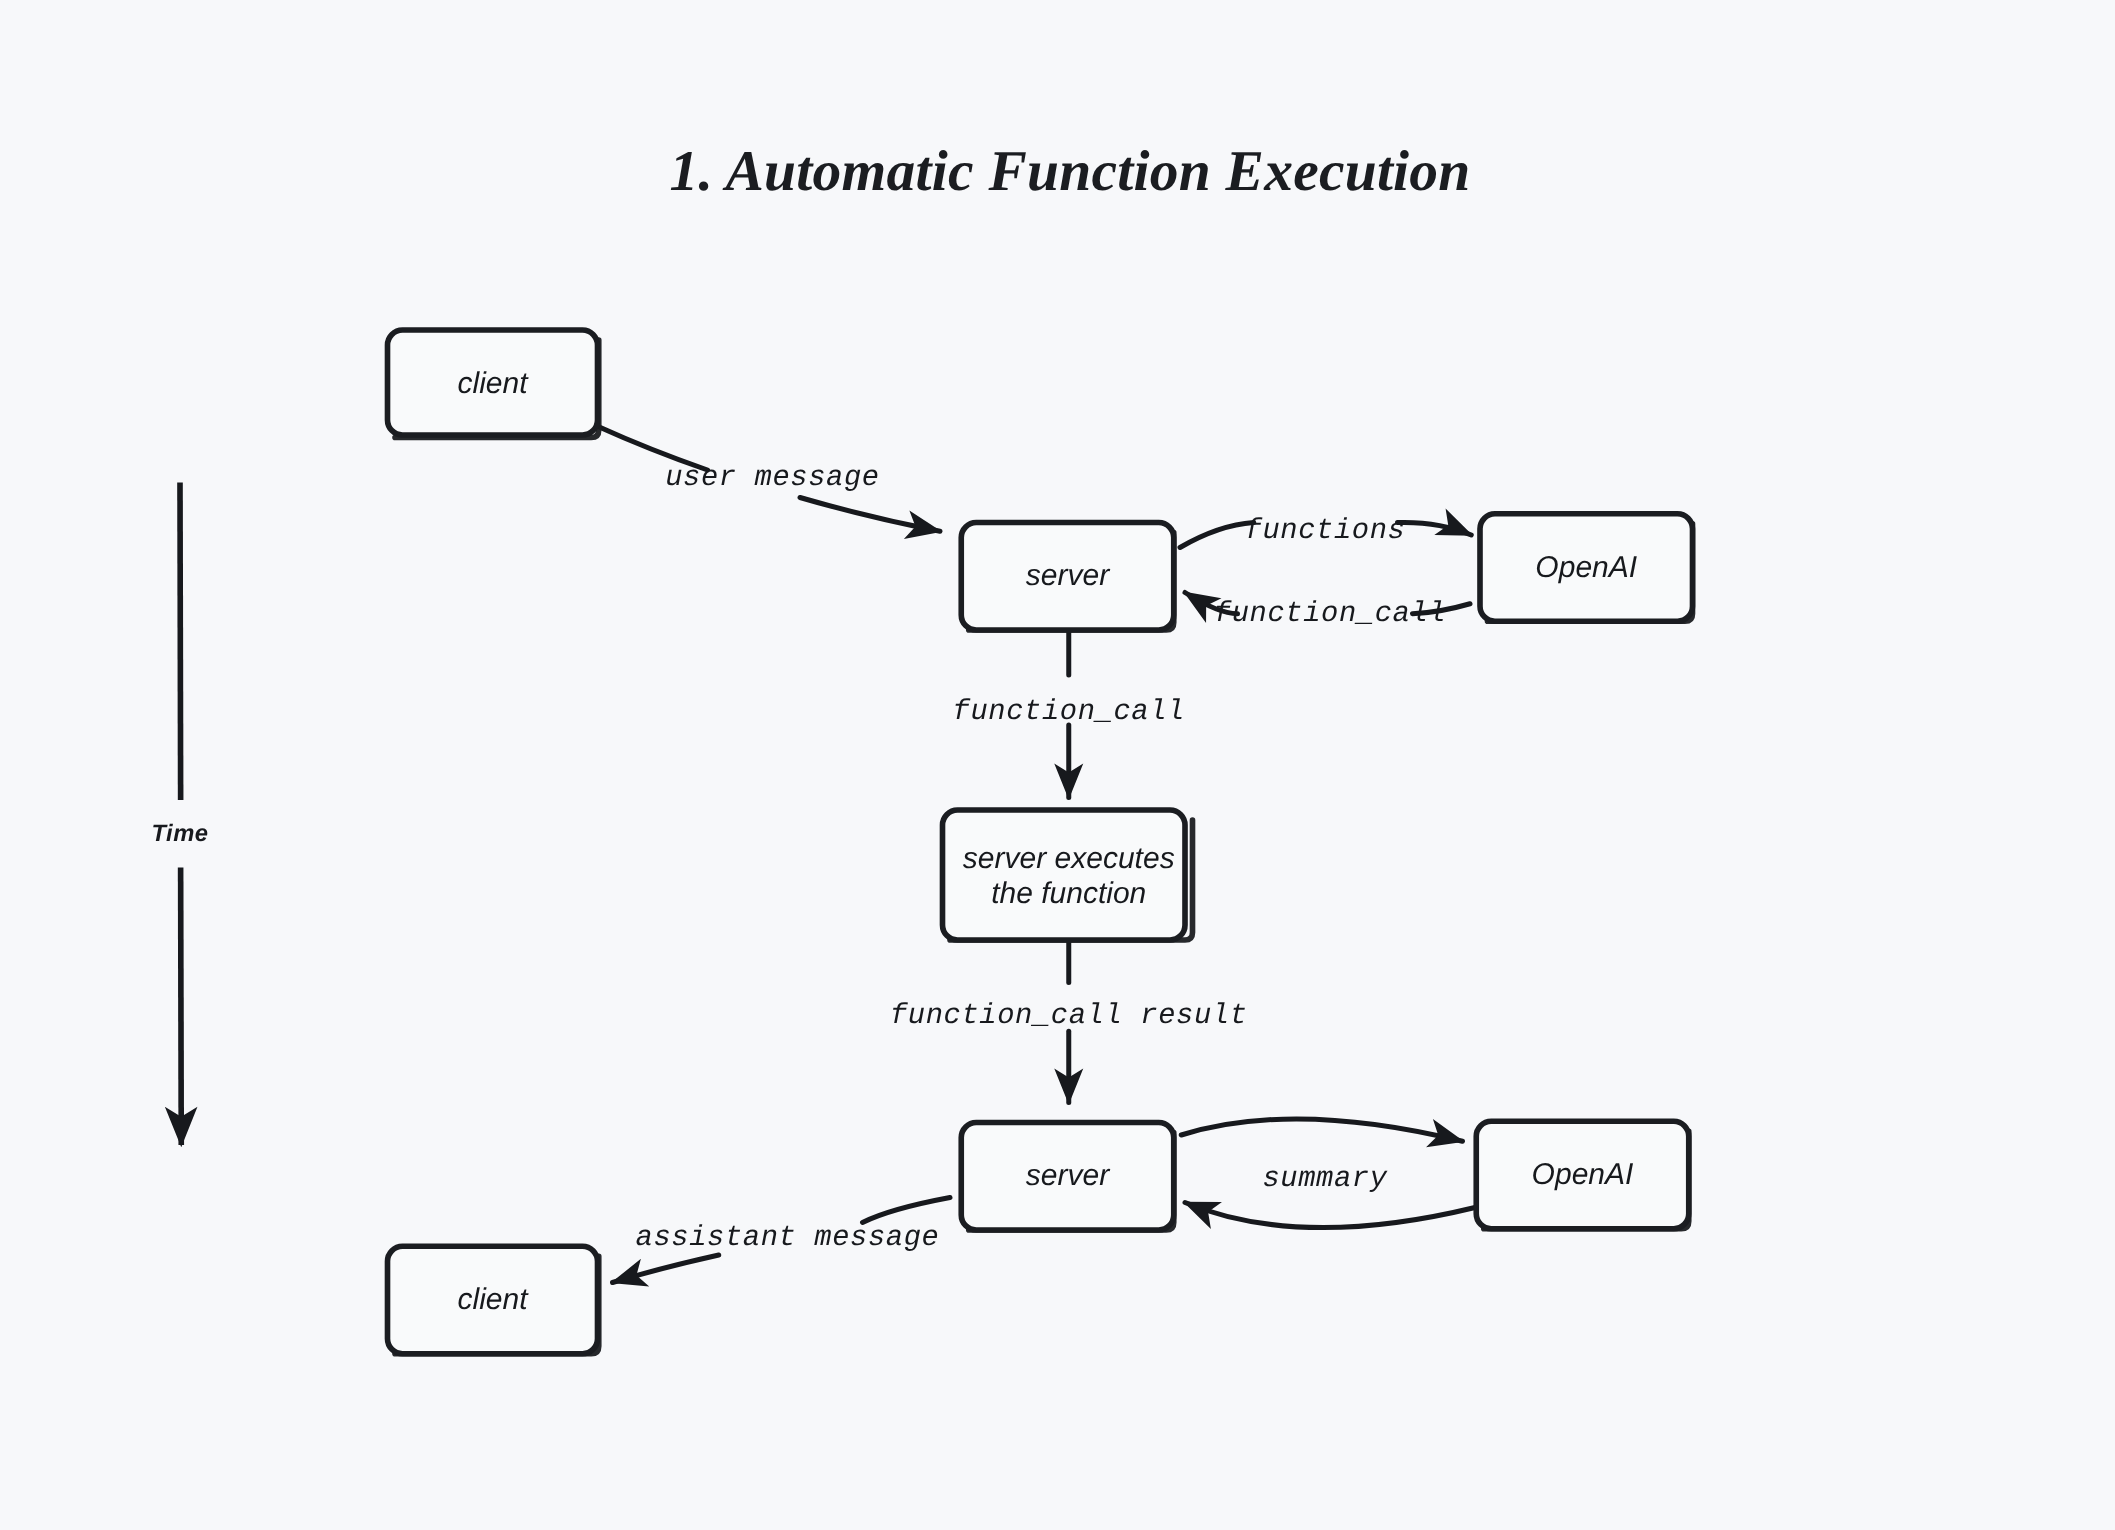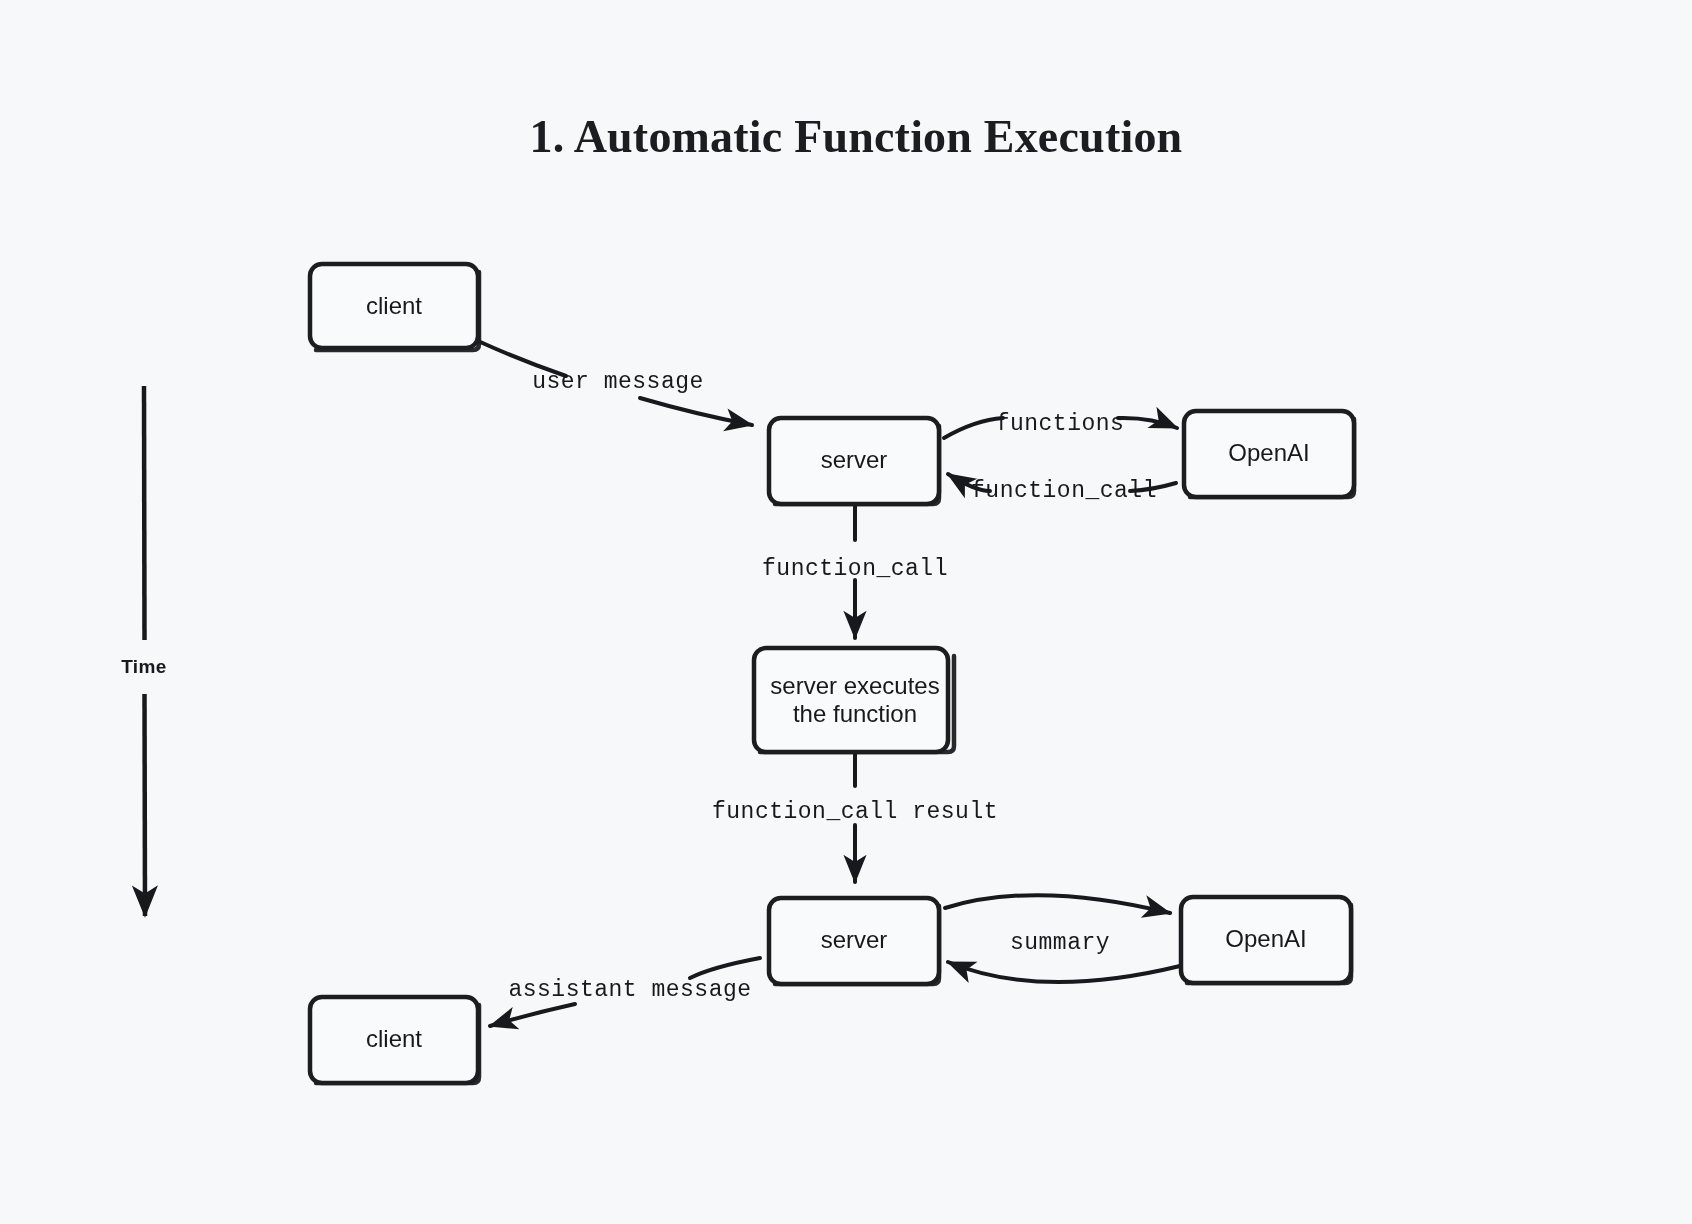--- a/index.html
+++ b/index.html
@@ -10,20 +10,21 @@
     width: 1692px;
     height: 1224px;
     background: #f7f8fa;
     font-family: "Liberation Sans", sans-serif;
     overflow: hidden;
   }
   #diagram-root {
     position: relative;
     width: 1692px;
     height: 1004px;
+    font-style: italic;
   }
   svg.diagram-canvas {
     position: absolute;
     top: 0;
     left: 0;
     width: 1692px;
     height: 1224px;
     display: block;
   }
   .page-title {

